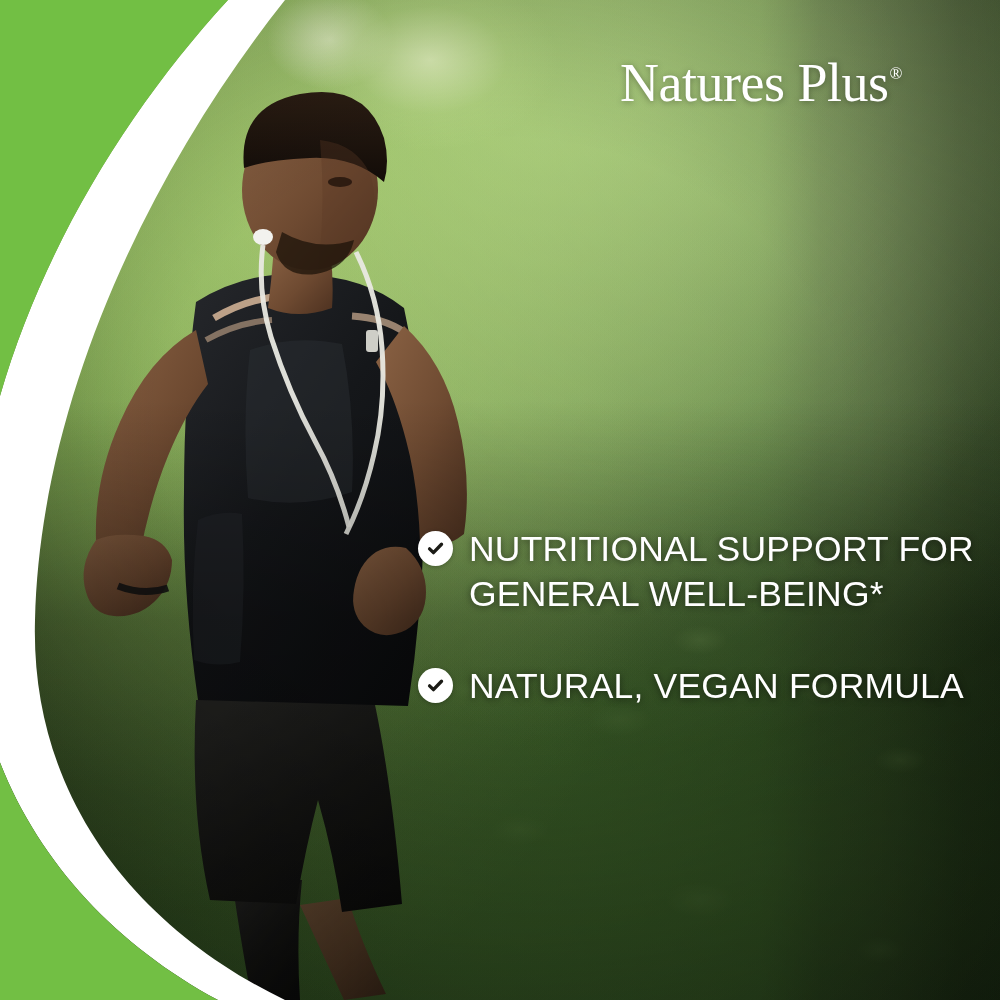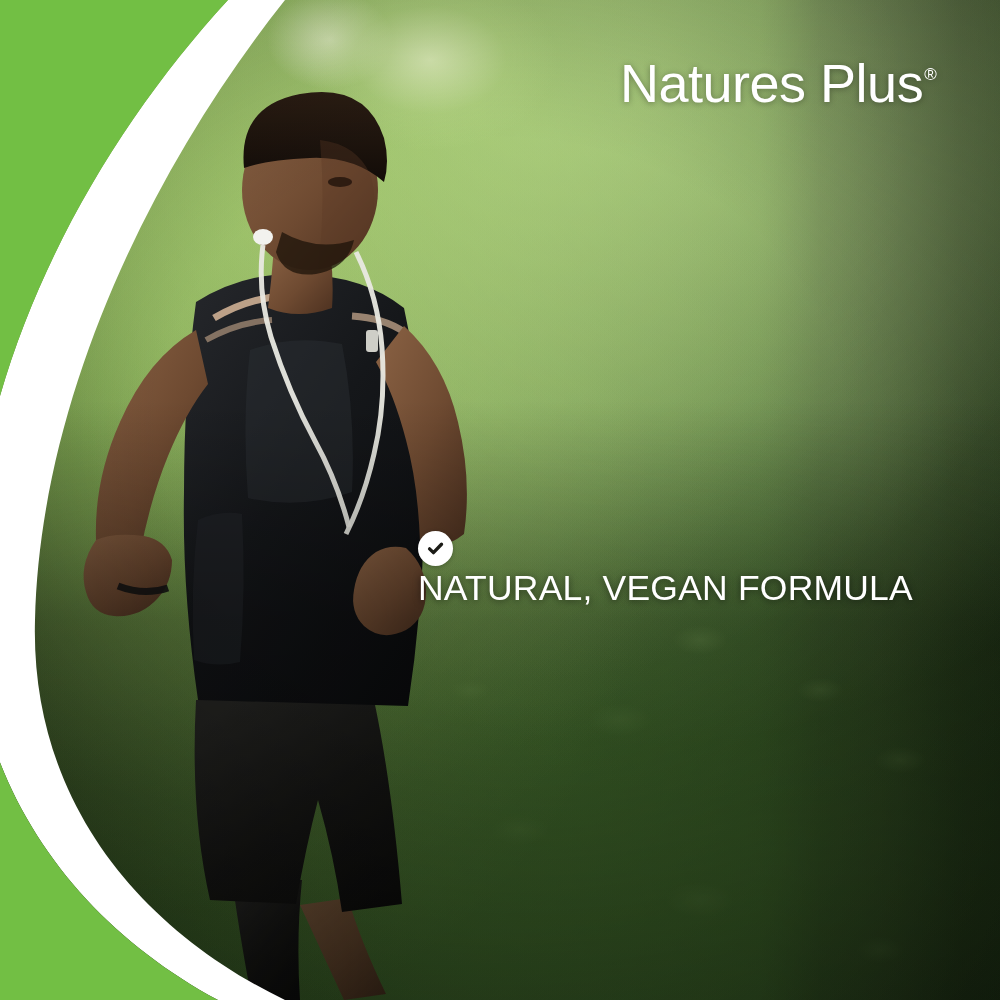--- a/index.html
+++ b/index.html
@@ -89,21 +89,21 @@
     inset: 0;
     pointer-events: none;
   }
 
   
   .logo {
     position: absolute;
     left: 620px;
     top: 52px;
     color: #ffffff;
-    font-family: Liberation Sans, sans-serif;
+    font-family: Liberation Serif, serif;
     font-size: 54px;
     font-weight: 400;
     letter-spacing: -0.5px;
     white-space: nowrap;
     text-shadow: 0 1px 6px rgba(0,0,0,0.35);
   }
   .logo .reg {
     font-size: 17px;
     vertical-align: 22px;
     margin-left: 1px;
@@ -115,21 +115,21 @@
     position: absolute;
     left: 418px;
     top: 527px;
     width: 560px;
   }
   .bullet {
     display: flex;
     align-items: flex-start;
     margin-bottom: 48px;
   }
-  .bullet:last-child { margin-bottom: 0; flex-direction: column; }
+  .bullet:last-child { margin-bottom: 0; }
   .check-badge {
     flex: 0 0 auto;
     width: 35px;
     height: 35px;
     border-radius: 50%;
     background: #ffffff;
     margin-right: 16px;
     margin-top: 4px;
     display: flex;
     align-items: center;
@@ -227,20 +227,28 @@
 
     <path d="M228 0 C 90 150, -30 370, -30 600 C -30 780, 70 920, 218 1000 L 0 1000 L 0 0 Z" fill="#72BF44"></path>
   </svg>
 
   <div class="logo">
     <span>Natures Plus</span><span class="reg">®</span>
   </div>
 
   <div class="bullets">
 
+    <div class="bullet">
+      <span class="check-badge">
+        <svg width="19" height="19" viewBox="0 0 24 24" aria-hidden="true">
+          <path d="M4.5 12.4 L9.4 17.2 L19.6 6.6" fill="none" stroke="#1B1B16" stroke-width="4.2" stroke-linecap="round" stroke-linejoin="round"></path>
+        </svg>
+      </span>
+      <span class="bullet-text">NUTRITIONAL SUPPORT FOR GENERAL WELL-BEING*</span>
+    </div>
 
 
     <div class="bullet">
       <span class="check-badge">
         <svg width="19" height="19" viewBox="0 0 24 24" aria-hidden="true">
           <path d="M4.5 12.4 L9.4 17.2 L19.6 6.6" fill="none" stroke="#1B1B16" stroke-width="4.2" stroke-linecap="round" stroke-linejoin="round"></path>
         </svg>
       </span>
       <span class="bullet-text">NATURAL, VEGAN FORMULA</span>
     </div>

